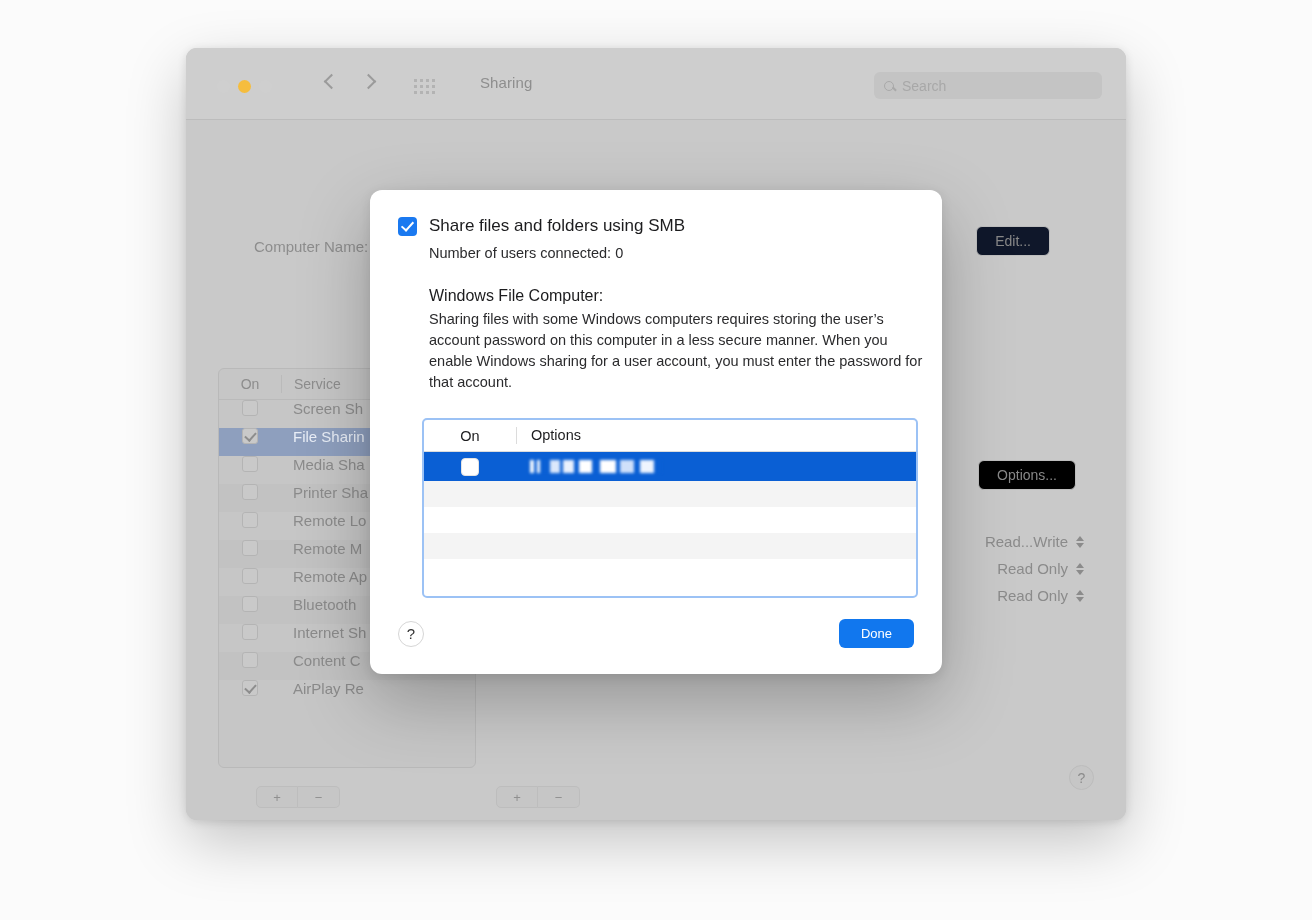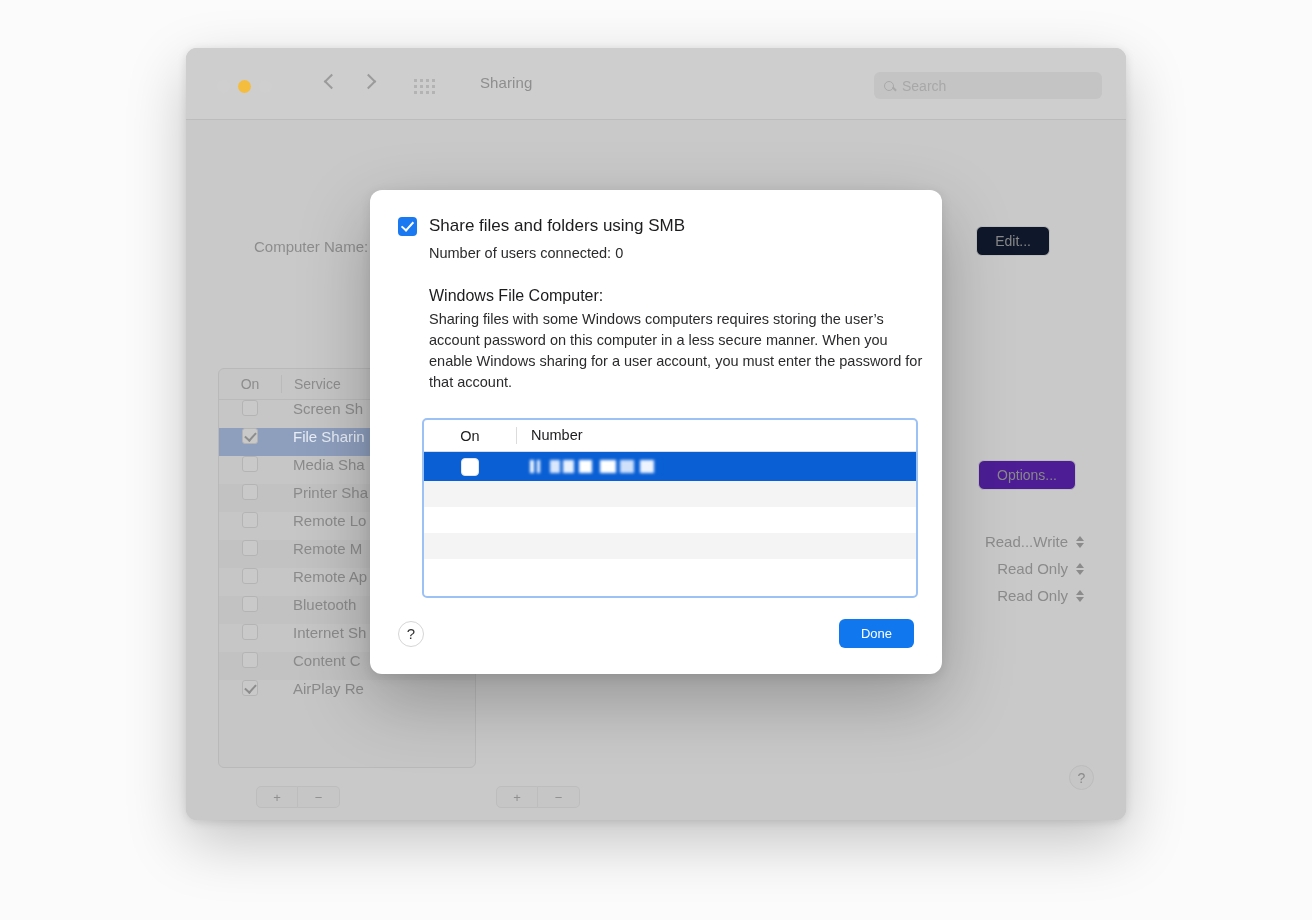--- a/index.html
+++ b/index.html
@@ -117,21 +117,21 @@
   }
   .srv-name { padding-left: 12px; white-space: nowrap; }
 
   .right-note {
     position: absolute; top: 272px; left: 320px;
     font-size: 14px; color: #8d8d8d; white-space: nowrap;
   }
   .options-btn {
     position: absolute; top: 340px; right: 50px;
     padding: 6px 18px; font-size: 14px; color: #888;
-    background: #4c1d95; border: 1px solid #bdbdbd; border-radius: 6px;
+    background: #000000; border: 1px solid #bdbdbd; border-radius: 6px;
   }
   .perm-list { position: absolute; top: 408px; right: 42px; width: 132px; }
   .perm-row {
     display: flex; align-items: center; justify-content: flex-end; gap: 8px;
     height: 27px; font-size: 15px; color: #8b8b8b;
   }
   .stepper { display: flex; flex-direction: column; gap: 2px; }
   .stepper i {
     width: 0; height: 0; border-left: 4px solid transparent; border-right: 4px solid transparent;
   }
@@ -395,21 +395,21 @@
       <span class="smb-label">Share files and folders using SMB</span>
     </div>
     <div class="users-line">Number of users connected: 0</div>
 
     <div class="wfs-title">Windows File Computer:</div>
     <div class="wfs-body">Sharing files with some Windows computers requires storing the user’s account password on this computer in a less secure manner. When you enable Windows sharing for a user account, you must enter the password for that account.</div>
 
     <div class="acct-table">
       <div class="at-head">
         <span class="h-on">On</span>
-        <span class="h-acct">Number</span>
+        <span class="h-acct">Options</span>
       </div>
       <div id="account-rows">
           <div class="at-row selected">
             <span class="at-cb-wrap">
               <span class="at-cb"></span>
             </span>
             <span class="at-acct-blur"></span>
           </div>
           <div class="at-row stripe">
             <span class="at-cb-wrap"></span>

